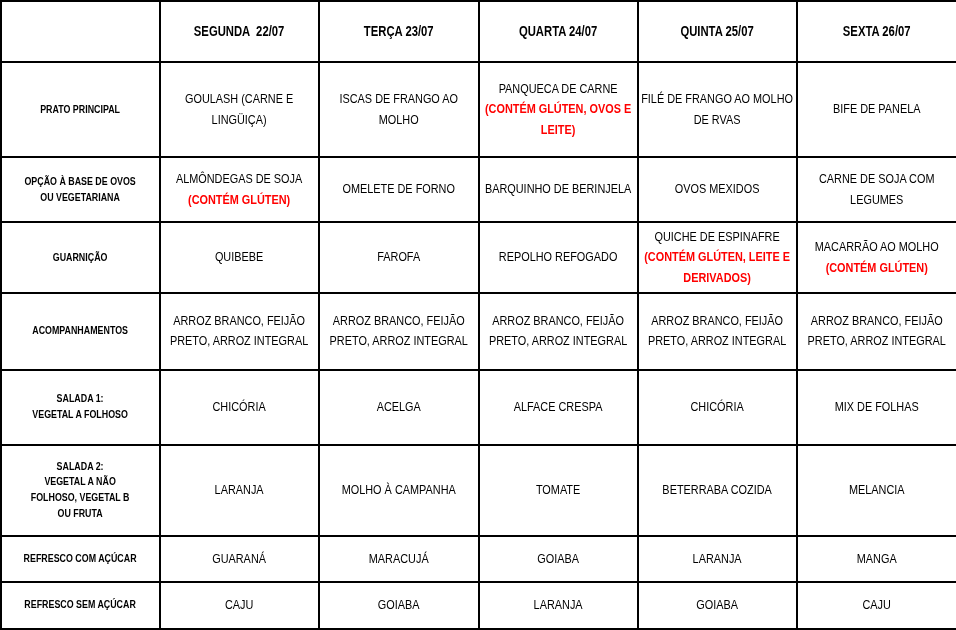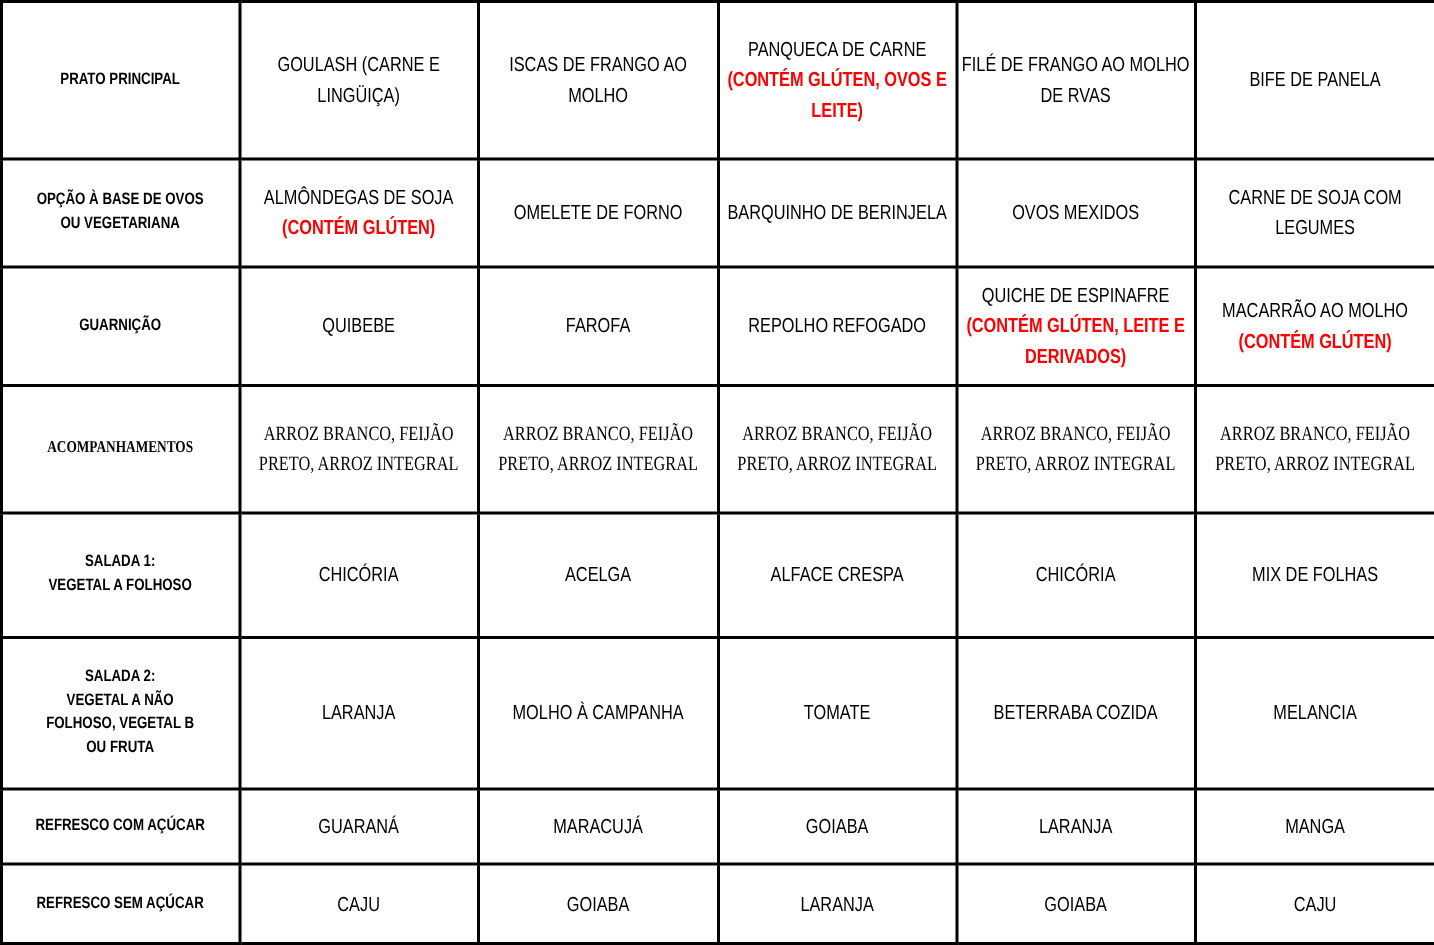--- a/index.html
+++ b/index.html
@@ -16,21 +16,21 @@
     table-layout: fixed;
   }
   td {
     border: 2px solid var(--line);
     text-align: center;
     vertical-align: middle;
     padding: 0 1px;
     overflow: hidden;
   }
   tr.h60 { height: 60px; } tr.h58 { height: 58px; } tr.h90 { height: 90px; }
-  tr.h62 { height: 62px; } tr.h67 { height: 67px; } tr.h61 { height: 73px; font-family: Liberation Serif, serif; }
+  tr.h62 { height: 62px; } tr.h67 { height: 67px; } tr.h61 { height: 73px; }
   tr.h57 { height: 71px; } tr.h87 { height: 87px; margin-left: 12px; } tr.h43 { height: 43px; margin-left: 40px; }
   tr.h45 { height: 45px; }
   td.title-cell { font-size: 15px; font-weight: bold; }
   td.day   { font-size: 14px; font-weight: bold; }
   td.label { font-size: 11px; font-weight: bold; }
   td.cell  { font-size: 13.5px; }
   
   .squish {
     display: block;
     width: 124%; margin-left: -12%;
@@ -57,20 +57,38 @@
     <col style="width:159px">
       <col style="width:159px">
       <col style="width:160px">
     <col style="width:159px">
       <col style="width:159px">
       <col style="width:160px">
   </colgroup>
 
   <tbody>
 
+  <tr class="h58">
+    <td></td>
+    <td class="day">
+          <span class="squish">SEGUNDA  22/07</span>
+        </td>
+    <td class="day">
+          <span class="squish">TERÇA 23/07</span>
+        </td>
+    <td class="day">
+          <span class="squish">QUARTA 24/07</span>
+        </td>
+    <td class="day">
+          <span class="squish">QUINTA 25/07</span>
+        </td>
+    <td class="day">
+          <span class="squish">SEXTA 26/07</span>
+        </td>
+  </tr>
 
   <tr class="h90">
     <td class="label">
           <span class="squish">PRATO PRINCIPAL</span>
         </td>
     <td class="cell">
           <span class="squish"><span class="dish-text">GOULASH (CARNE E
 LINGÜIÇA)</span><span class="allergen-note"></span></span>
         </td>
     <td class="cell">

